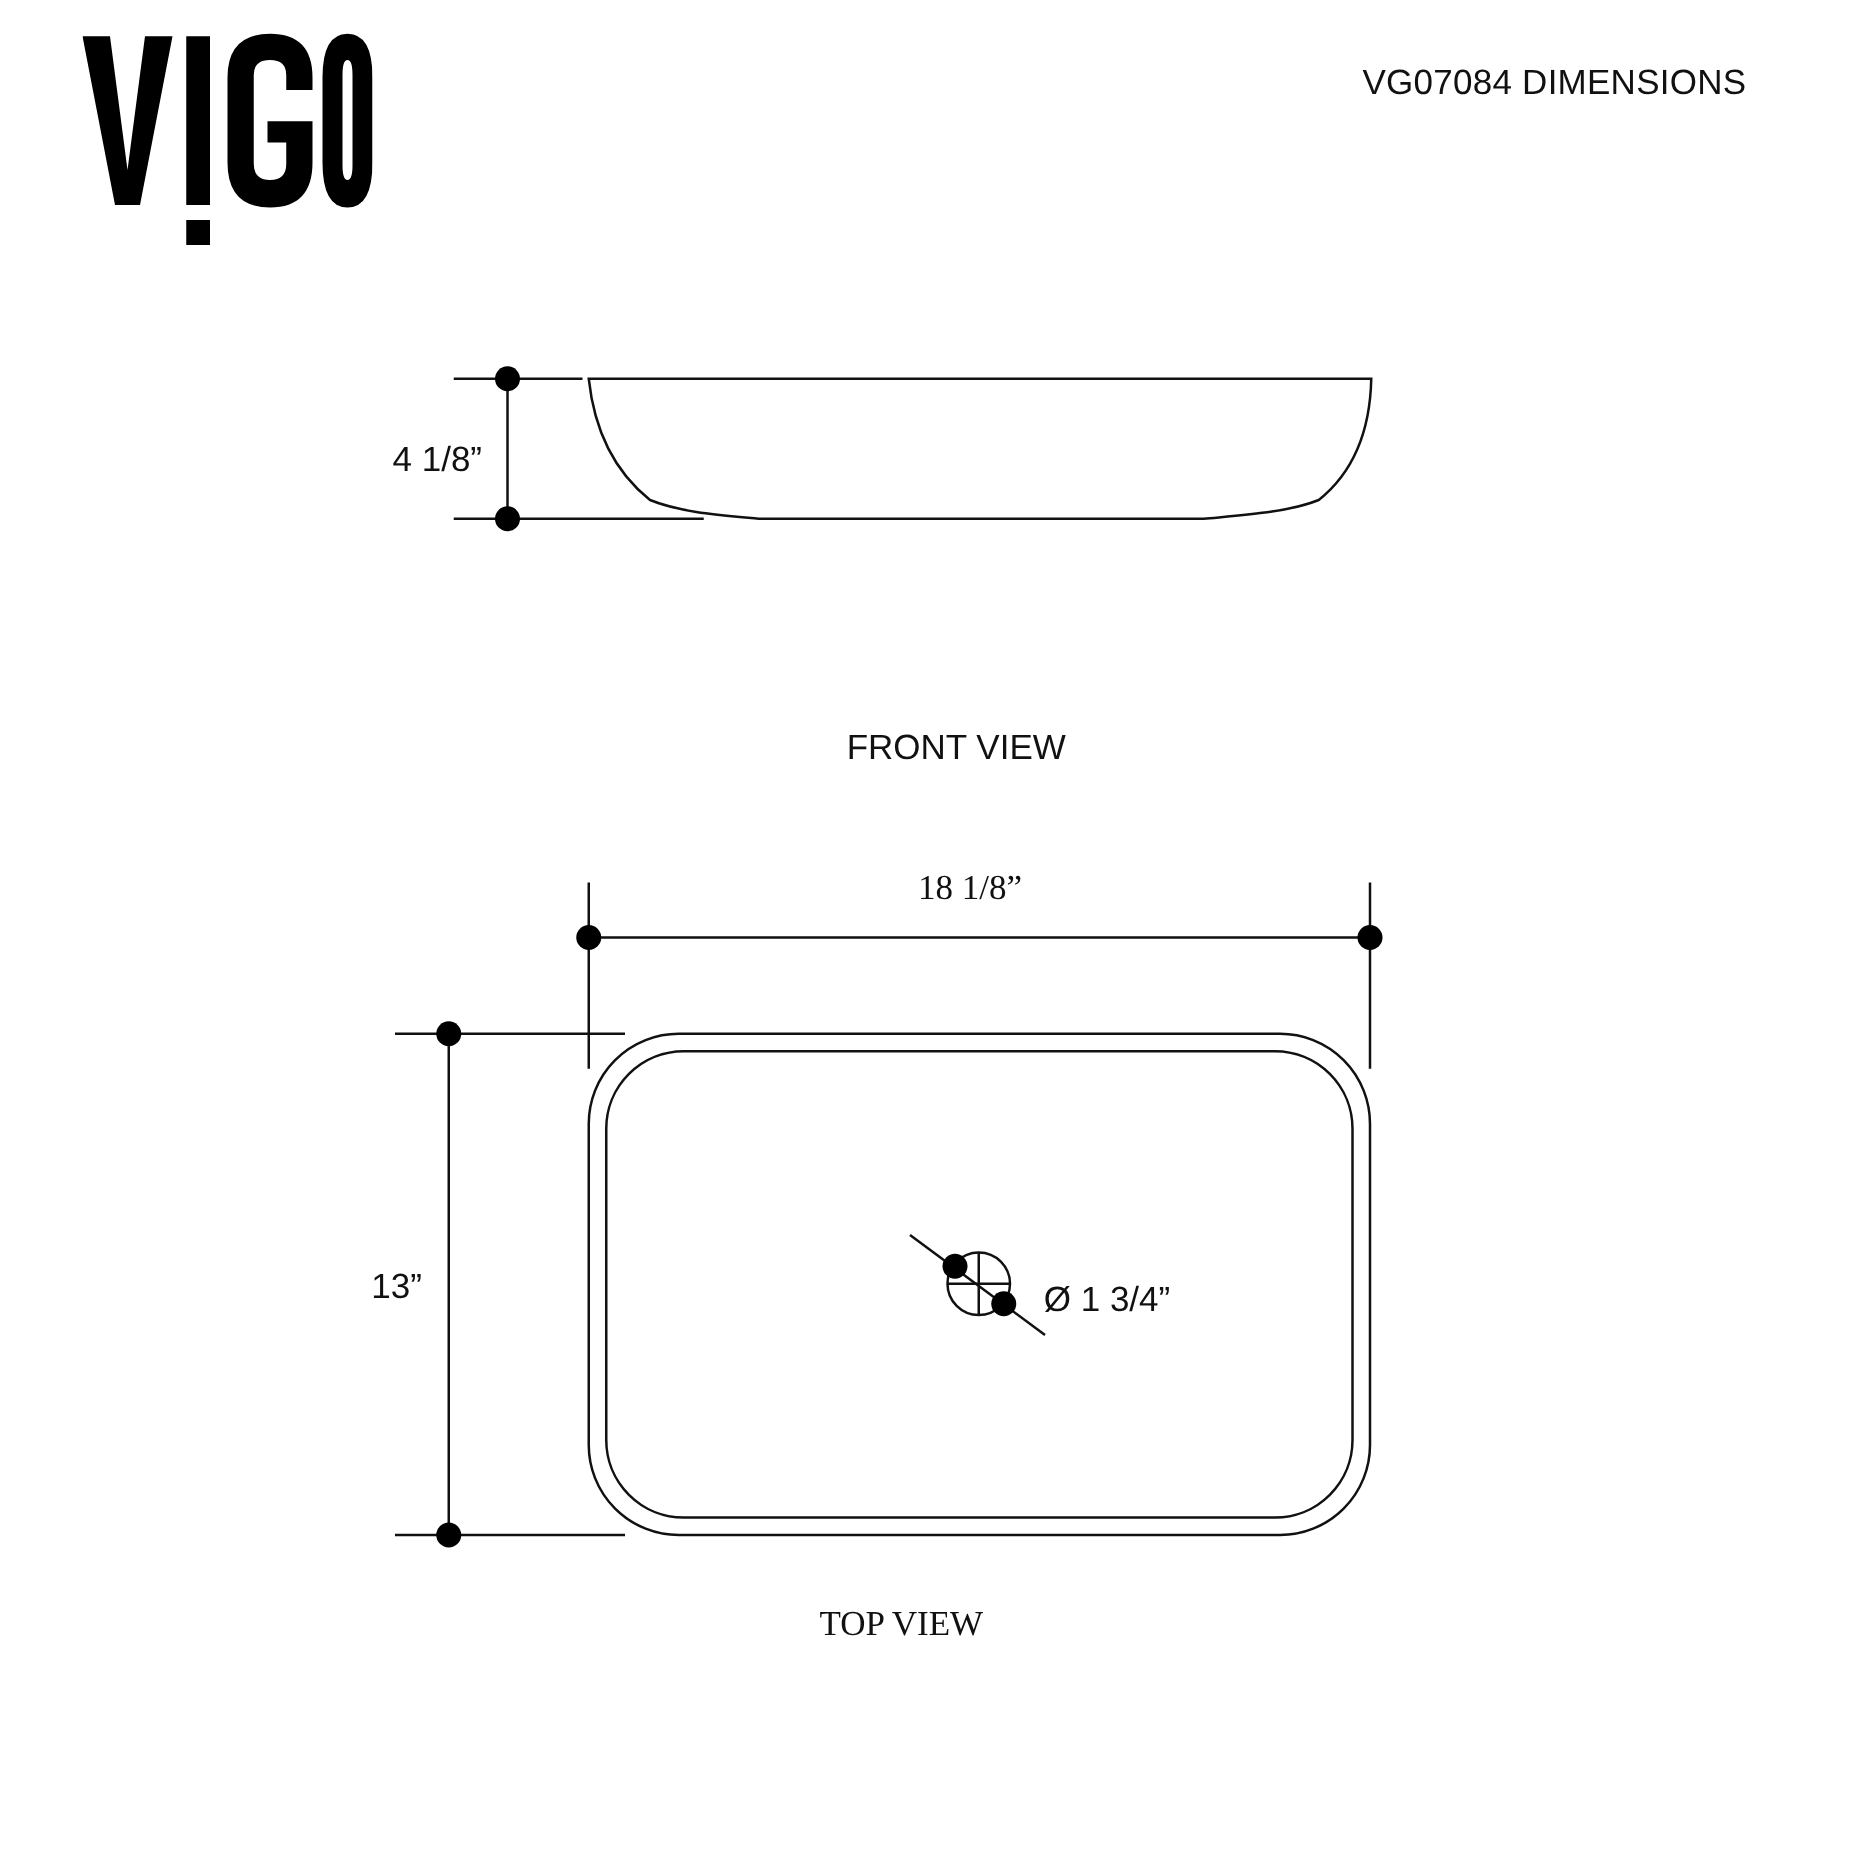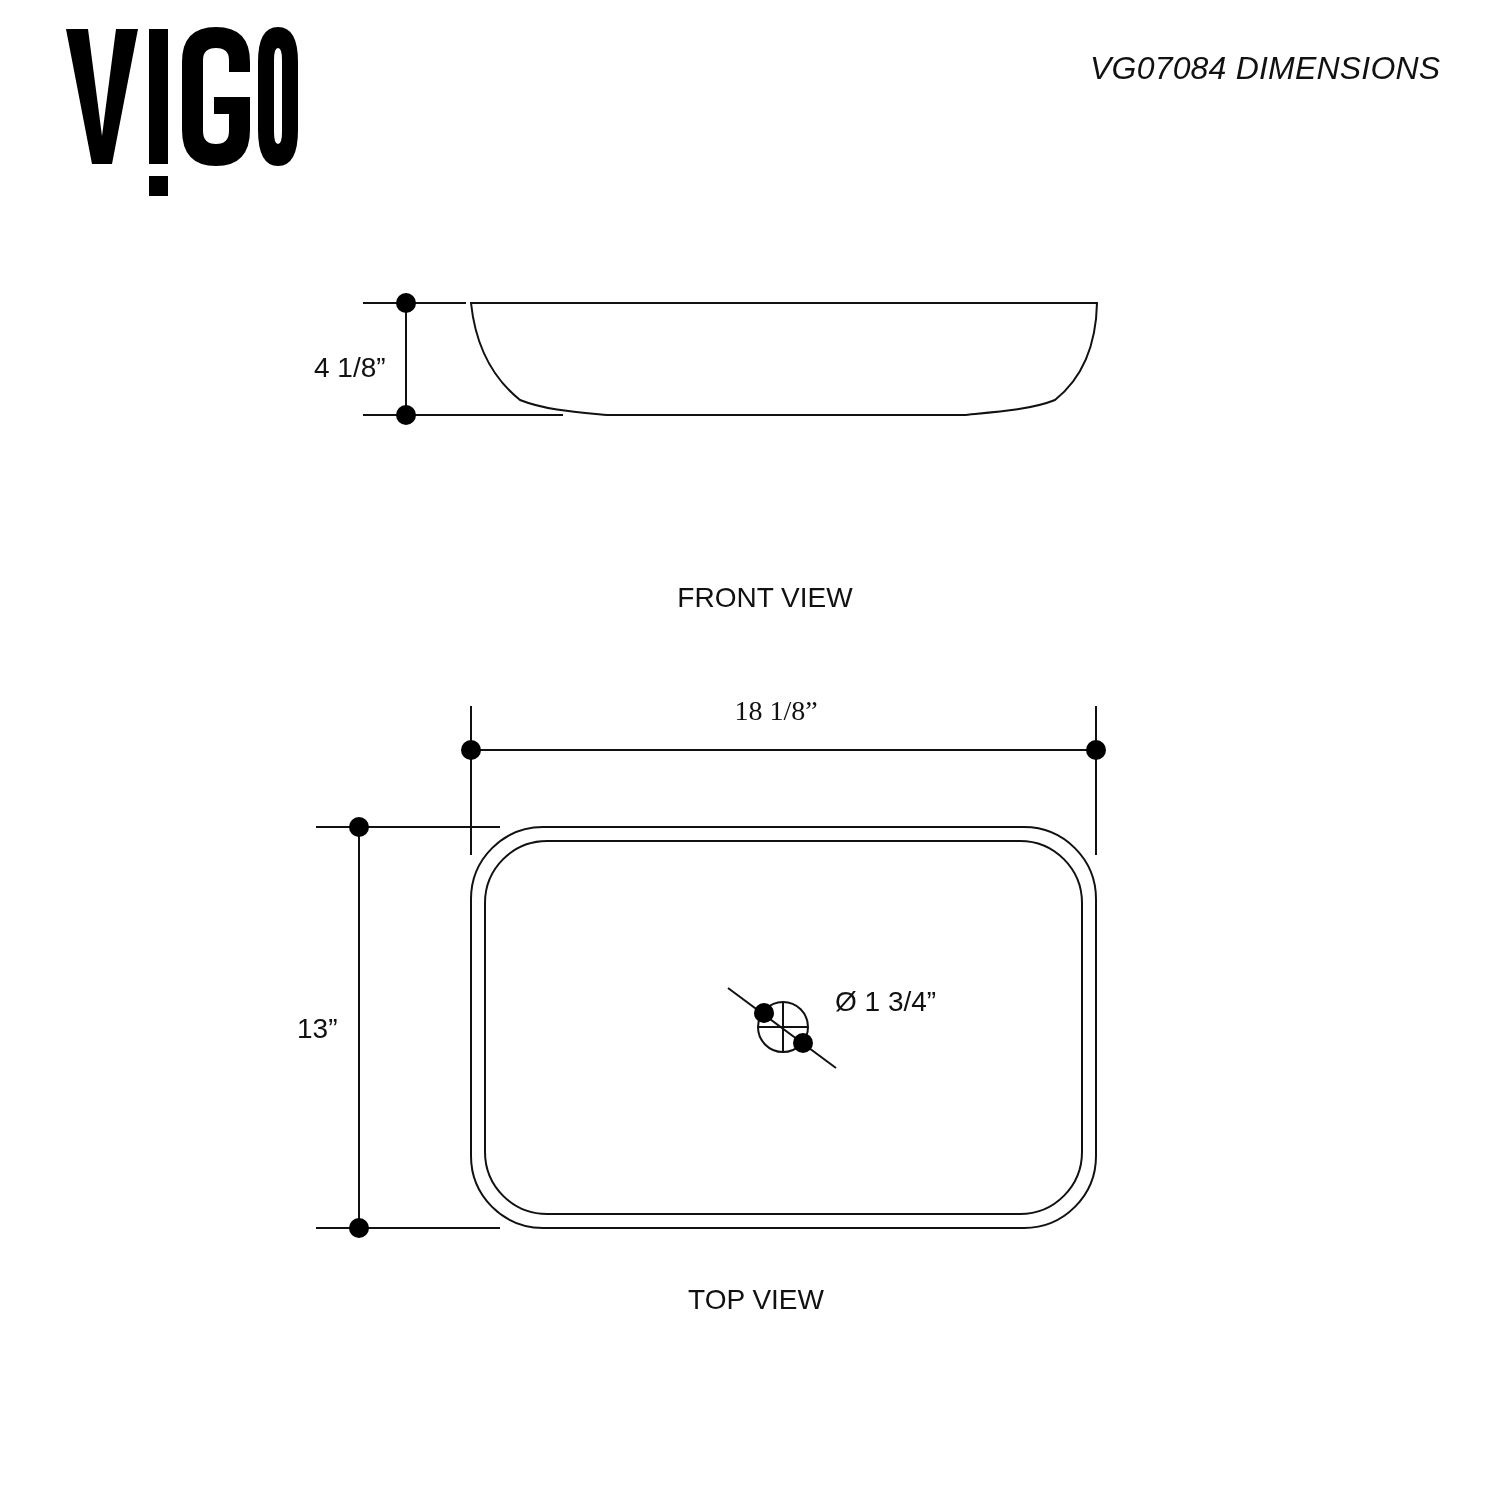--- a/index.html
+++ b/index.html
@@ -1,19 +1,19 @@
 <!DOCTYPE html>
 <html><head>
   <meta charset="utf-8">
   <style>
     html, body { margin: 0; padding: 0; background: #ffffff; }
     body { width: 1500px; height: 1500px; position: relative; overflow: hidden; font-family: "Liberation Sans", sans-serif; color: #111111; }
     .abs { position: absolute; }
     .logo { left: 66px; top: 14px; width: 232px; height: 196px; }
-    .title { left: 1090px; top: 50px; font-size: 32px; letter-spacing: 0.2px; white-space: nowrap; font-style: italic; }
+    .title { left: 1090px; top: 50px; font-size: 28px; letter-spacing: 0.2px; white-space: nowrap; }
     .label { font-size: 28px; white-space: nowrap; }
     .view-label { font-size: 28px; white-space: nowrap; transform: translateX(-50%); }
     svg.drawing { position: absolute; left: 0; top: 0; }
   </style>
 </head>
 <body>
 
 <svg class="abs logo" viewBox="0 0 232 196" width="232" height="196">
 
   <polygon points="0,15 22,15 36,122 50,15 72,15 46,150 26,150" fill="#000"></polygon>
@@ -67,14 +67,14 @@
     <circle cx="764" cy="1013" r="10"></circle>
     <circle cx="803" cy="1043" r="10"></circle>
   </g>
 </svg>
 
 <div class="abs label" style="left:298px; top:352px;margin-left:16px;">4 1/8”</div>
 <div class="abs view-label" style="left:765px; top:550px;margin-top:32px;">FRONT VIEW</div>
 
 <div class="abs view-label" style="left:776px; top:695px;font-family:Liberation Serif, serif;">18 1/8”</div>
 <div class="abs label" style="left:281px; top:1013px;margin-left:16px;">13”</div>
-<div class="abs label" style="left:835px; top:986px;">Ø 1 3/4”</div>
-<div class="abs view-label" style="left:756px; top:1284px;">TOP VIEW</div>
+<div class="abs label" style="left:835px; top:1024px;">Ø 1 3/4”</div>
+<div class="abs view-label" style="left:721px; top:1284px;font-family:Liberation Serif, serif;">TOP VIEW</div>
 
 </body></html>

